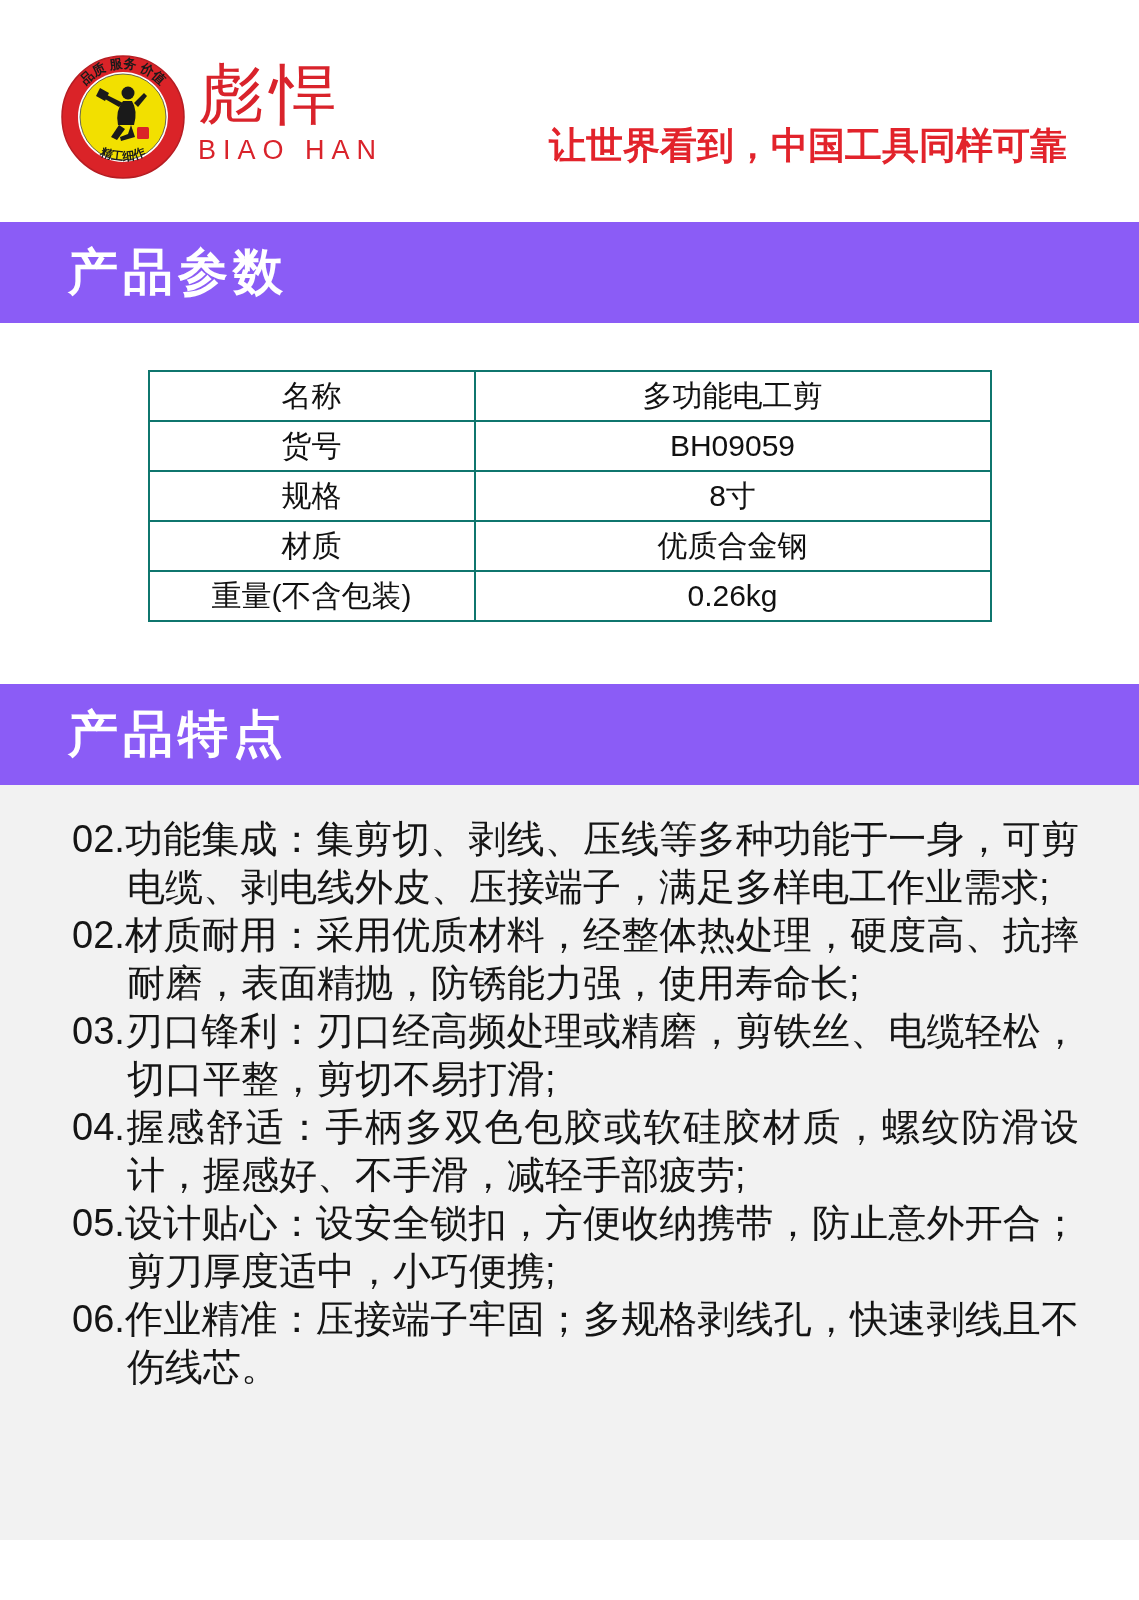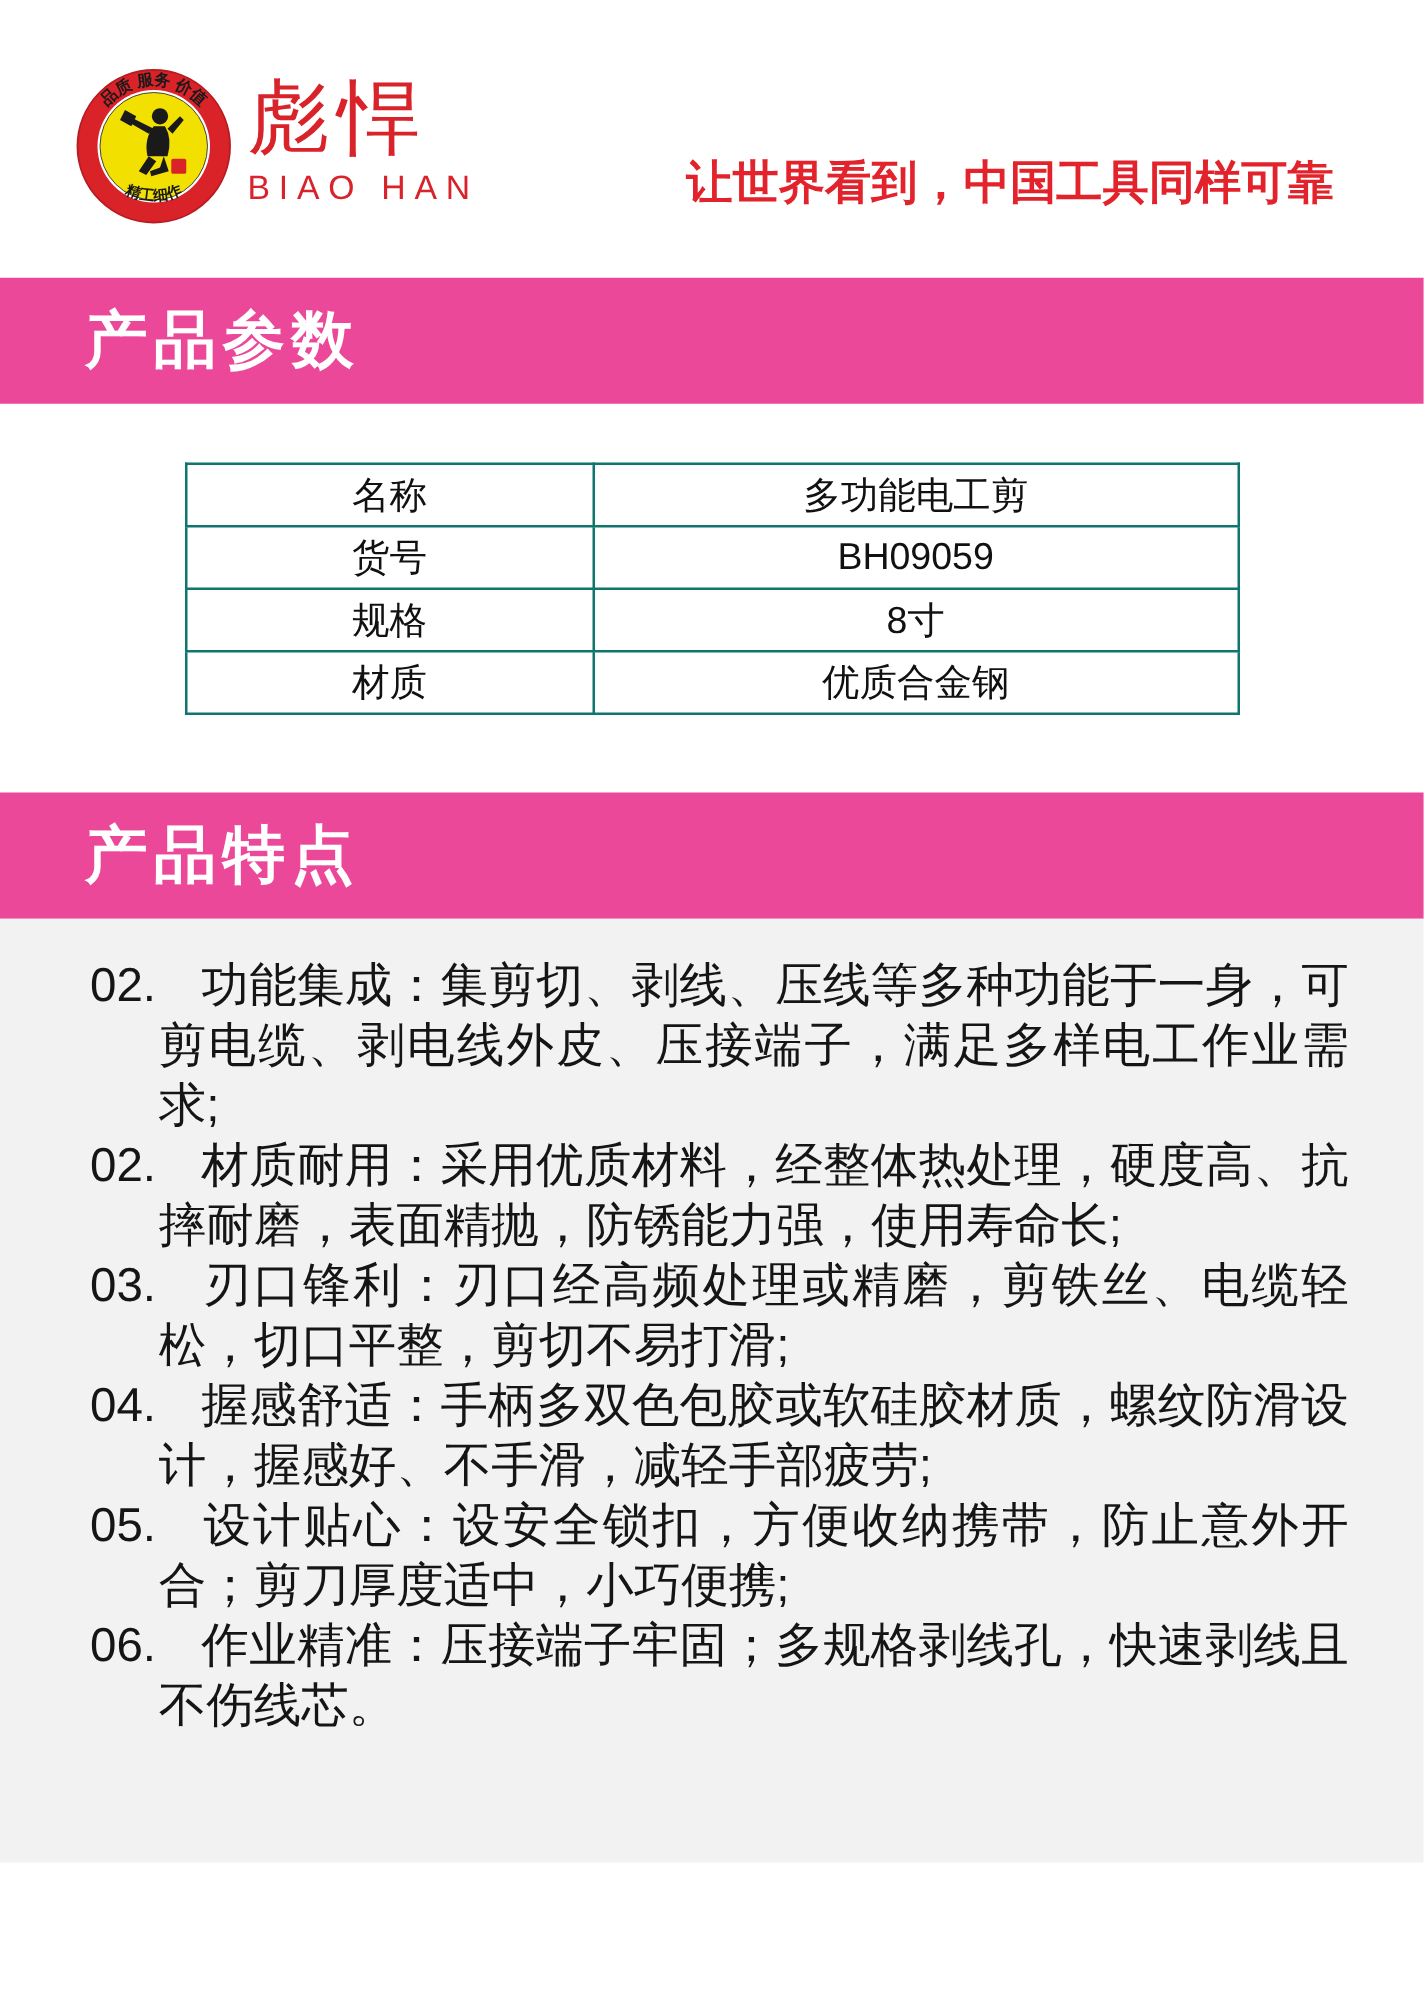--- a/index.html
+++ b/index.html
@@ -9,39 +9,39 @@
   }
   
   .header{height:222px;position:relative;background:#ffffff;}
   .logo-group{position:absolute;left:60px;top:54px;display:flex;align-items:flex-start;}
   .badge{width:126px;height:126px;display:block;}
   .brand-col{margin-left:12px;margin-top:8px;display:flex;flex-direction:column;}
   .brand-cn{font-family:"DejaVu Serif","Liberation Serif",serif;font-size:66px;line-height:1.0;color:#d9232b;letter-spacing:6px;white-space:nowrap;}
   .brand-en{font-size:27px;color:#d9232b;letter-spacing:7px;margin-top:7px;white-space:nowrap;}
   .slogan{position:absolute;right:72px;top:121px;font-size:37px;font-weight:bold;color:#e2232b;white-space:nowrap;text-align:right;}
   
-  .banner{height:101px;background:#ec4899;display:flex;align-items:center;padding-left:68px;box-sizing:border-box;}
+  .banner{height:101px;background:#8b5cf6;display:flex;align-items:center;padding-left:68px;box-sizing:border-box;}
   .banner-title{color:#ffffff;font-size:50px;font-weight:bold;letter-spacing:5px;}
   .banner.second{margin-top:62px;text-align:right;}
   
   .params-table{width:842px;margin:47px auto 0;border-collapse:collapse;table-layout:fixed;}
   .params-table td{
     border:2px solid #0f766e;height:48px;text-align:center;vertical-align:middle;
     font-size:30px;color:#111111;padding:0 6px;
   }
   .params-table col.c1{width:326px;}
   .params-table col.c2{width:516px;}
   
   .features{background:#f2f2f2;height:755px;box-sizing:border-box;padding:30px 60px 0 72px;}
   .feature-item{
     font-size:38px;line-height:48px;color:#151515;
     padding-left:55px;text-indent:-55px;text-align:justify;
   }
   .feature-item .num{display:inline;}
-  .feature-item .txt{display:inline;margin-left:36px;}
+  .feature-item .txt{display:inline;}
 </style>
 </head>
 <body>
 
 <div class="header">
   <div class="logo-group">
     <svg class="badge" viewBox="0 0 126 126" aria-hidden="true">
       <defs>
         <path id="arcTop" d="M 14,63 A 49,49 0 0 1 112,63"></path>
         <path id="arcBot" d="M 19,79 A 49,49 0 0 0 107,79"></path>
@@ -94,20 +94,24 @@
       <td>BH09059</td>
     </tr>
     <tr>
       <td>规格</td>
       <td>8寸</td>
     </tr>
     <tr>
       <td>材质</td>
       <td>优质合金钢</td>
     </tr>
+    <tr>
+      <td>重量(不含包装)</td>
+      <td>0.26kg</td>
+    </tr>
   </tbody>
 </table>
 
 <div class="banner second">
   <span class="banner-title">产品特点</span>
 </div>
 
 <div class="features">
   <div class="feature-item"><span class="num">02.</span><span class="txt">功能集成：集剪切、剥线、压线等多种功能于一身，可剪电缆、剥电线外皮、压接端子，满足多样电工作业需求;</span></div>
   <div class="feature-item"><span class="num">02.</span><span class="txt">材质耐用：采用优质材料，经整体热处理，硬度高、抗摔耐磨，表面精抛，防锈能力强，使用寿命长;</span></div>

